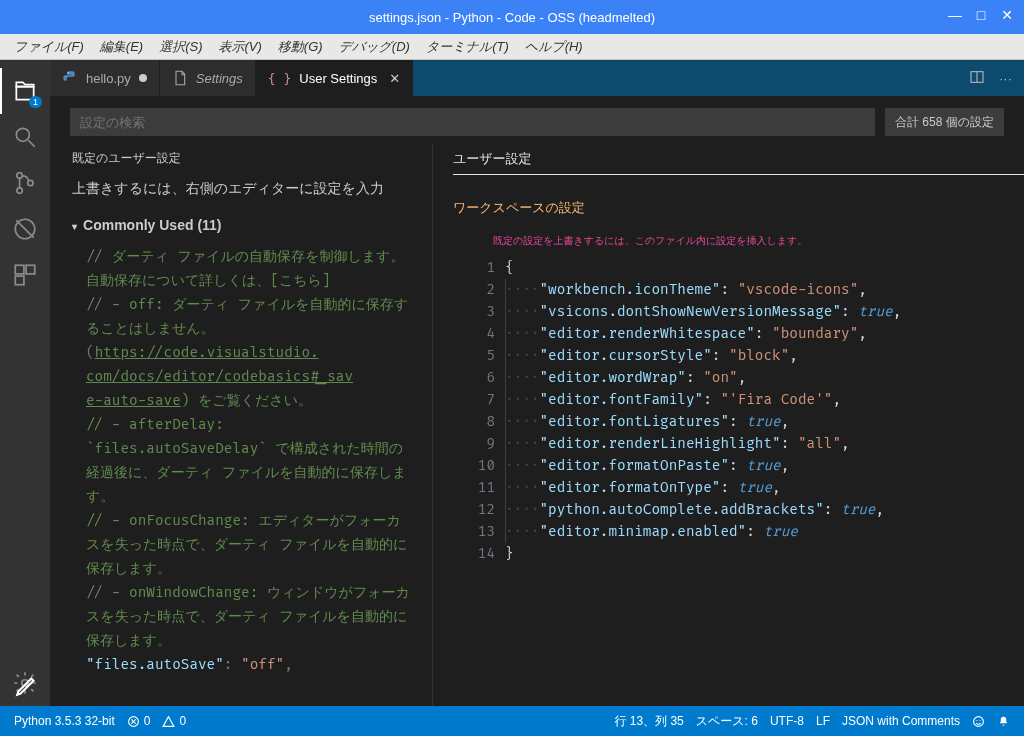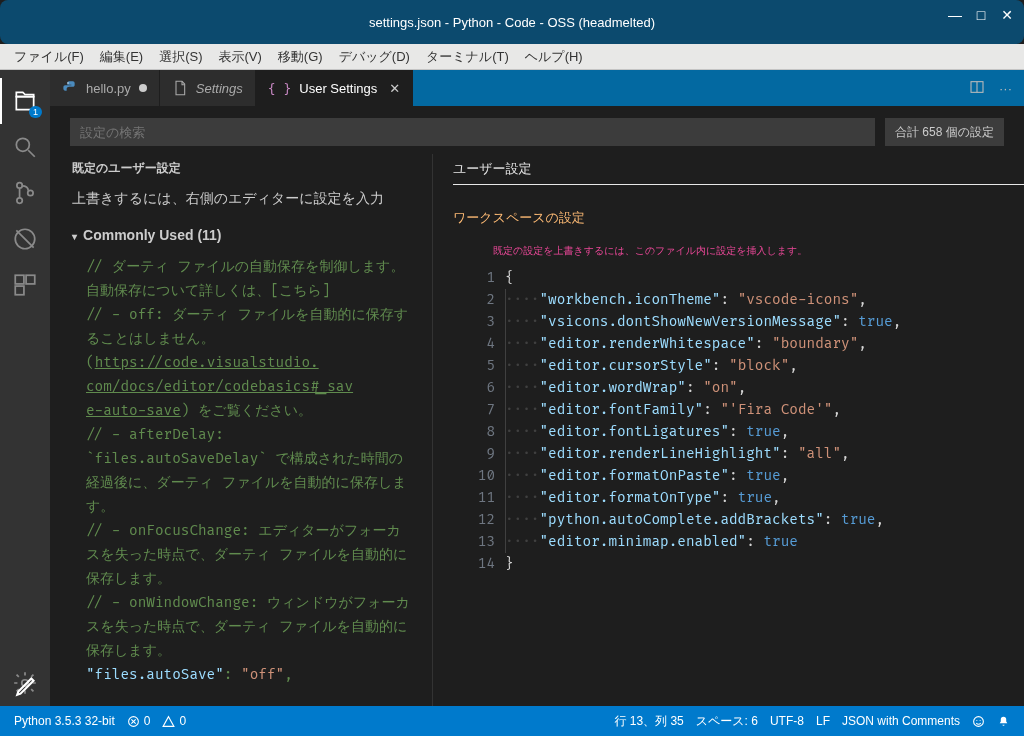--- a/index.html
+++ b/index.html
@@ -1,63 +1,63 @@
 <!DOCTYPE html>
 <html><head>
 <meta charset="utf-8">
 <style>
 * { margin: 0; padding: 0; box-sizing: border-box; }
 body { font-family: "Segoe UI", "Helvetica Neue", sans-serif; font-size: 13px; background: #1e1e1e; color: #ccc; width: 1024px; height: 736px; overflow: hidden; display: flex; flex-direction: column; }
 
 
-.titlebar { background: #0c4a6e; color: #fff; height: 44px; display: flex; align-items: center; justify-content: center; position: relative; border-radius: 8px; }
+.titlebar { background: #3b82f6; color: #fff; height: 34px; display: flex; align-items: center; justify-content: center; position: relative; }
 .titlebar-controls { position: absolute; right: 6px; top: 0; height: 30px; display: flex; align-items: center; gap: 4px; }
 .titlebar-controls span { width: 22px; text-align: center; font-size: 14px; cursor: pointer; }
 
 
 .menubar { background: #e8e8e7; height: 26px; display: flex; align-items: center; padding: 0 6px; color: #333; border-bottom: 1px solid #c4c4c4; }
-.menubar .mitem { padding: 0 8px; cursor: pointer; }
+.menubar .mitem { padding: 0 8px; cursor: pointer; font-style: italic; }
 
 
 .main-row { flex: 1; display: flex; overflow: hidden; background: #1e1e1e; }
 
 
 .activitybar { width: 50px; background: #333333; display: flex; flex-direction: column; align-items: center; padding-top: 8px; }
 .activitybar .aicon { width: 50px; height: 46px; display: flex; align-items: center; justify-content: center; cursor: pointer; color: #8a8a8a; position: relative; }
 .activitybar .aicon.active { color: #fff; }
 .activitybar .aicon.active::before { content: ""; position: absolute; left: 0; top: 0; bottom: 0; width: 2px; background: #fff; }
 .activitybar .aicon svg { width: 26px; height: 26px; }
 .activitybar .spacer { flex: 1; }
 .badge { position: absolute; bottom: 6px; right: 8px; background: #007acc; color: #fff; font-size: 9px; border-radius: 8px; padding: 0 4px; line-height: 12px; }
 .pencil-mini { position: absolute; bottom: 8px; right: 10px; }
 
 
 .editor-col { flex: 1; display: flex; flex-direction: column; overflow: hidden; }
 
 
-.tabbar { height: 36px; background: #0369a1; display: flex; align-items: stretch; text-align: center; }
+.tabbar { height: 36px; background: #0c4a6e; display: flex; align-items: stretch; text-align: center; }
 .tab { display: flex; align-items: center; padding: 0 12px; gap: 8px; background: #2d2d2d; color: #aaa; border-right: 1px solid #1e1e1e; cursor: pointer; font-size: 13px; }
 .tab.active { background: #1e1e1e; color: #fff; }
 .tab .dot { width: 8px; height: 8px; border-radius: 50%; background: #ccc; }
 .tab .close { margin-left: 4px; color: #ccc; }
 .tab .fileicon { width: 16px; height: 16px; }
 .tabbar .tabspacer { flex: 1; }
 .tabbar .tabactions { display: flex; align-items: center; gap: 14px; padding: 0 12px; color: #bbb; }
 
 
 .searchbar-row { display: flex; padding: 12px 20px 8px 20px; gap: 10px; }
 .search-input { flex: 1; background: #3c3c3c; color: #a0a0a0; padding: 6px 10px; height: 28px; border: none; outline: none; font-size: 13px; }
 .settings-count { background: #3c3c3c; color: #ccc; padding: 0 10px; height: 28px; display: flex; align-items: center; font-size: 12px; white-space: nowrap; }
 
 
 .settings-body { flex: 1; display: flex; overflow: hidden; }
 
 
 .left-panel { width: 382px; padding: 6px 0 0 22px; display: flex; flex-direction: column; overflow: hidden; }
-.panel-title { font-size: 12px; color: #ccc; margin-bottom: 10px; font-weight: bold; }
+.panel-title { font-size: 12px; color: #ccc; margin-bottom: 10px; }
 .panel-subtitle { font-size: 14px; color: #ccc; line-height: 1.7; margin-bottom: 12px; }
 .section-head { font-size: 14px; color: #ccc; font-weight: bold; margin: 4px 0 12px 0; }
 .section-head::before { content: "\25BE"; margin-right: 6px; font-size: 10px; display: inline-block; }
 .default-body { flex: 1; overflow: hidden; font-family: "Fira Code", Consolas, monospace; font-size: 14px; line-height: 24px; color: #608b4e; padding-left: 14px; padding-right: 20px; }
 .default-body .link { text-decoration: underline; }
 .default-body .kv-key { color: #9cdcfe; }
 .default-body .kv-val { color: #ce9178; }
 
 
 .right-panel { flex: 1; display: flex; flex-direction: column; overflow: hidden; border-left: 1px solid #333; }
@@ -68,21 +68,21 @@
 .code-area { flex: 1; display: flex; overflow: hidden; font-family: "Fira Code", Consolas, monospace; font-size: 14px; white-space: pre; }
 .code-margin { width: 36px; color: #888; text-align: right; padding-top: 2px; }
 .code-margin .glyph { position: relative; }
 .gutter { width: 36px; text-align: right; color: #6e7681; padding: 2px 10px 0 0; user-select: none; }
 .code-lines { flex: 1; padding-top: 2px; overflow: hidden; }
 .gutter div, .code-lines .line, .code-margin div { height: 22px; line-height: 22px; }
 .code-lines .indent { color: #404040; }
 .p-punct { color: #d4d4d4; } 
 .p-key { color: #9cdcfe; }   
 .p-str { color: #ce9178; }   
-.p-bool { color: #569cd6; }
+.p-bool { color: #569cd6; font-style: italic; }
 .indent-guide { border-left: 1px solid #404040; display: inline-block; height: 22px; vertical-align: top; margin-right: -1px; }
 
 
 .statusbar { height: 30px; background: #007acc; color: #fff; display: flex; align-items: center; font-size: 12px; padding: 0 8px; }
 .statusbar .sb-item { padding: 0 6px; cursor: pointer; display: flex; align-items: center; gap: 4px; }
 .statusbar .sb-spacer { flex: 1; }
 .statusbar svg { width: 13px; height: 13px; }
 </style>
 </head>
 <body>

